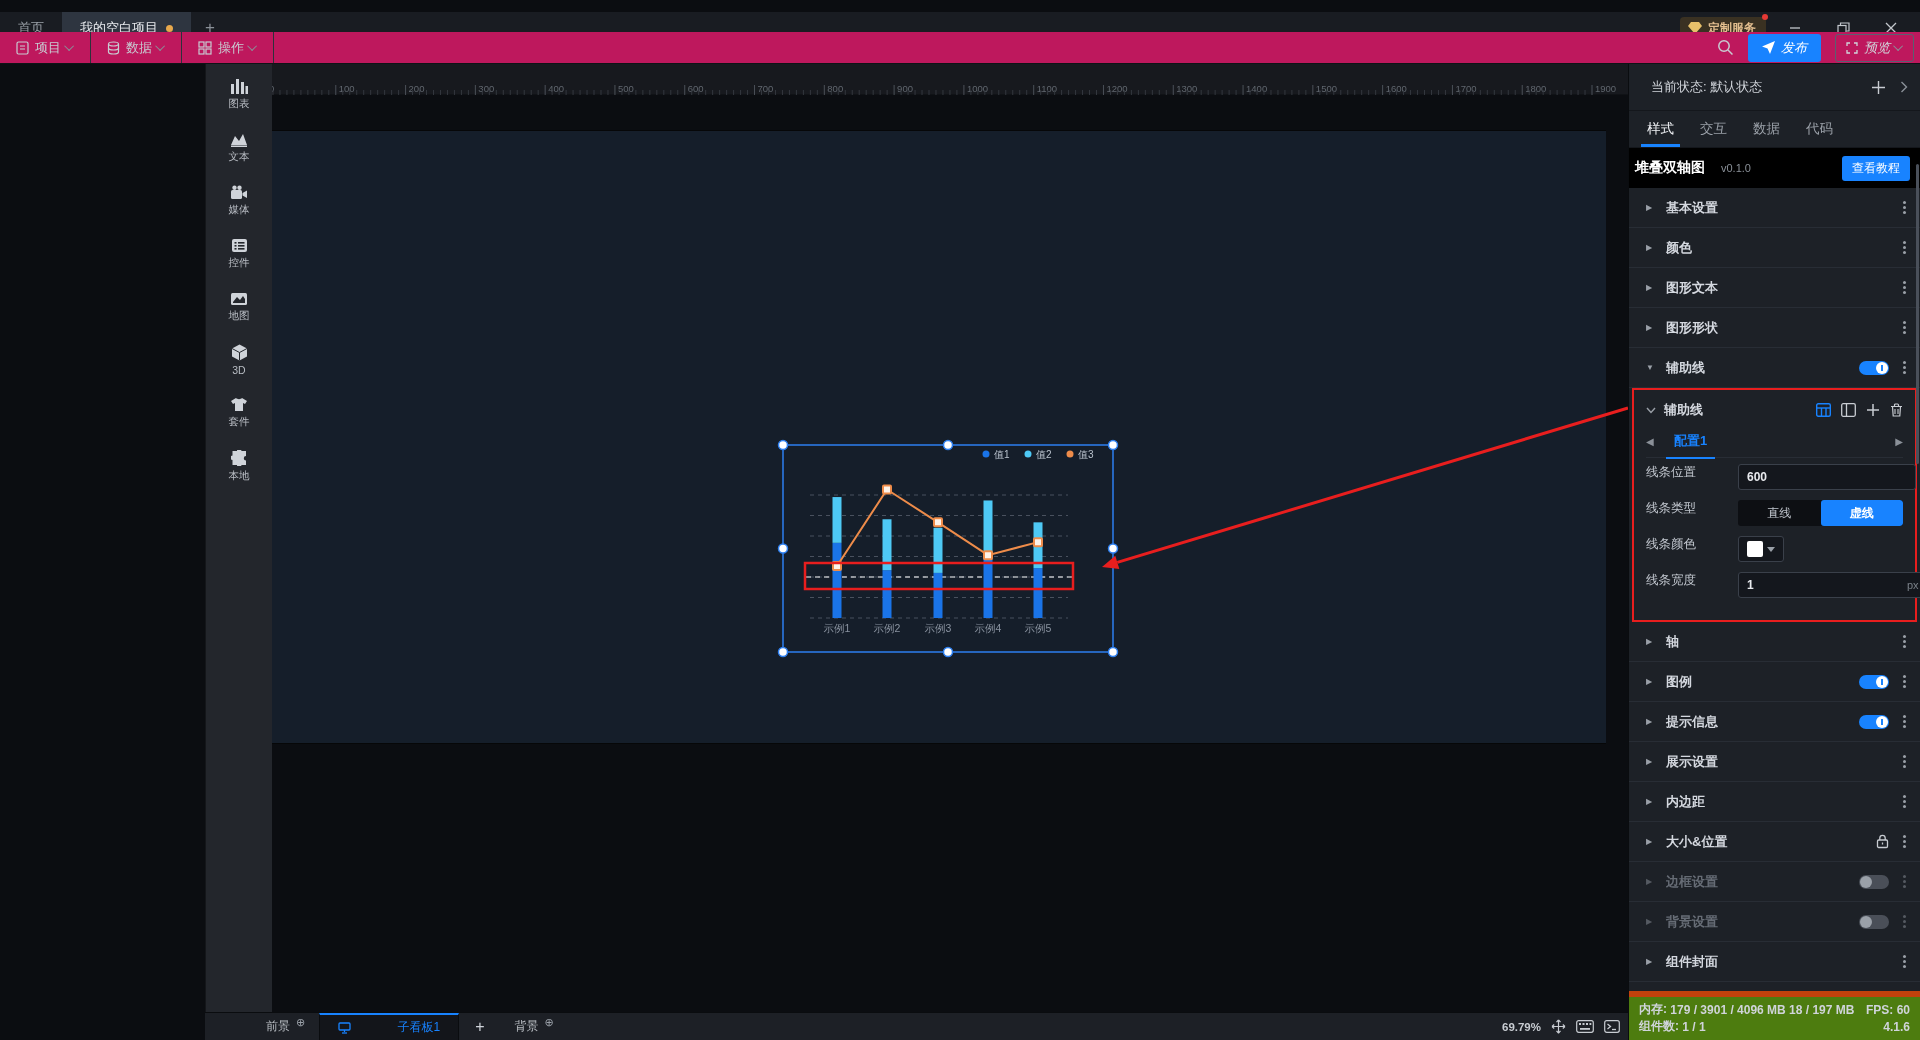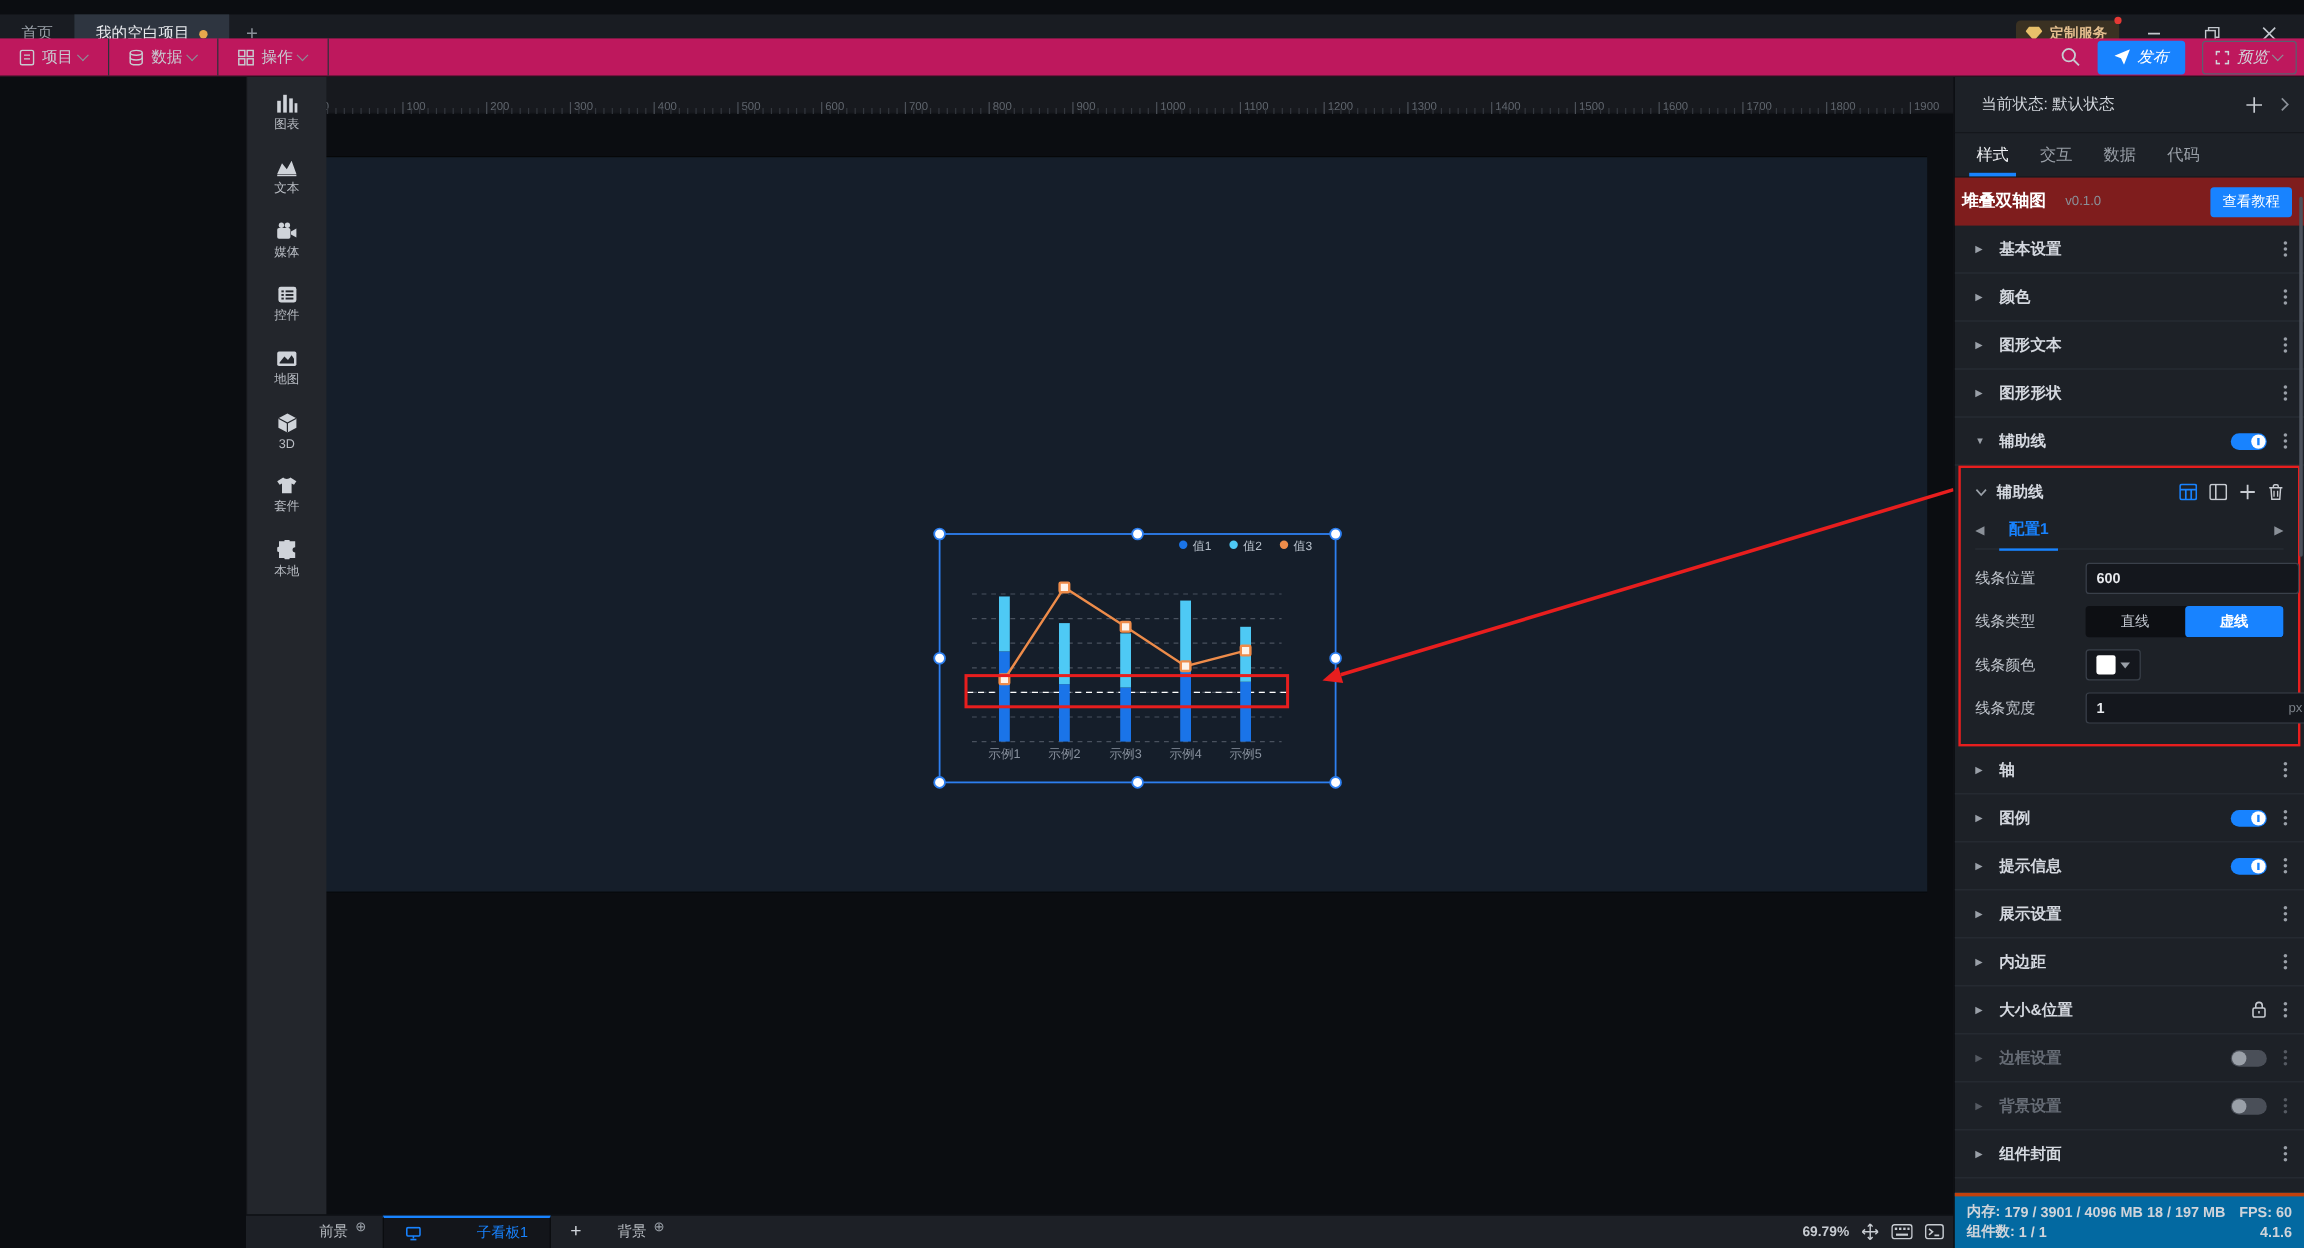--- a/index.html
+++ b/index.html
@@ -47,21 +47,21 @@
   #zoom-level{font-size:11.5px;font-weight:bold;color:#c8ccd2;}
   .bb-icon{display:flex;align-items:center;justify-content:center;}
   
   #right-panel{left:1628px;top:64px;width:292px;height:976px;background:#1d2127;border-left:1px solid #0a0c0f;display:flex;flex-direction:column;z-index:10;}
   #state-row{display:flex;align-items:center;height:47px;padding:0 12px 0 22px;font-size:13px;color:#d0d4da;border-bottom:1px solid #14171c;}
   #state-row .grow{flex:1;}
   #tabs-row{display:flex;align-items:flex-end;gap:26px;height:37px;padding:0 0 0 18px;border-bottom:1px solid #14171c;}
   .rp-tab{font-size:13.5px;color:#9aa0a8;padding-bottom:9px;position:relative;}
   .rp-tab.active{color:#f0f2f5;}
   .rp-tab.active::after{content:"";position:absolute;left:-6px;right:-6px;bottom:0;height:3px;background:#1883ff;}
-  #comp-title-row{display:flex;align-items:center;height:40px;background:#7f1d1d;padding:0 10px 0 6px;}
+  #comp-title-row{display:flex;align-items:center;height:40px;background:#000000;padding:0 10px 0 6px;}
   #comp-title{font-size:14px;font-weight:bold;color:#fff;}
   #comp-version{font-size:11px;color:#8a9098;margin-left:16px;}
   #tutorial-btn{margin-left:auto;background:#1883ff;color:#fff;font-size:12px;border-radius:3px;padding:4px 10px;}
   .sec-row{height:40px;display:flex;align-items:center;gap:10px;padding:0 10px 0 17px;border-bottom:1px solid #282d35;flex:none;}
   .sec-arrow{font-size:8px;color:#9aa0a8;width:10px;}
   .sec-label{font-size:13px;font-weight:bold;color:#d4d8df;flex:1;}
   .sec-row.disabled .sec-label{color:#666c75;}
   .sec-row.disabled .sec-arrow{color:#555a62;}
   .toggle{width:30px;height:14px;border-radius:8px;position:relative;flex:none;}
   .toggle.on{background:#1883ff;}
@@ -75,33 +75,33 @@
   
   #aux-subpanel{margin:0 3px;border:2px solid #e81e1e;background:#1d2127;padding:4px 12px 12px 12px;flex:none;}
   #aux-sub-header{display:flex;align-items:center;gap:8px;height:32px;}
   #aux-sub-title{font-size:13px;font-weight:bold;color:#d4d8df;flex:1;}
   .sub-icons{display:flex;align-items:center;gap:10px;}
   #aux-tab-row{display:flex;align-items:center;height:32px;border-bottom:1px solid #282d35;margin-bottom:6px;}
   .tab-nav{color:#8a9098;font-size:10px;width:16px;}
   #aux-tab{color:#1883ff;font-size:13px;font-weight:bold;position:relative;padding:0 12px 9px;top:4px;}
   #aux-tab::after{content:"";position:absolute;left:4px;right:4px;bottom:0;height:2px;background:#1883ff;}
   .tab-nav.right{margin-left:auto;text-align:right;}
-  .f-row{display:flex;align-items:center;height:36px;}
+  .f-row{display:flex;height:36px;}
   .f-label{width:92px;font-size:12.5px;color:#c2c7cf;flex:none;}
   .f-input-wrap{flex:1;height:26px;background:#14171d;border:1px solid #3a404a;border-radius:3px;display:flex;align-items:center;padding:0 8px;}
   .f-input{flex:1;min-width:0;background:transparent;border:none;outline:none;color:#e8eaee;font-size:12px;font-weight:bold;padding:0;}
   .f-suffix{font-size:11px;color:#7a8088;}
   .seg{flex:1;height:26px;display:flex;background:#0d0f13;border-radius:3px;overflow:hidden;}
   .seg-opt{flex:1;display:flex;align-items:center;justify-content:center;font-size:12px;color:#c2c7cf;}
   .seg-opt.active{background:#1883ff;color:#fff;border-radius:3px;font-weight:bold;}
   #color-box{width:46px;height:26px;background:#14171d;border:1px solid #3a404a;border-radius:3px;display:flex;align-items:center;justify-content:center;gap:4px;}
   #color-swatch{width:16px;height:16px;background:#fff;border-radius:2px;}
   .caret-down{width:0;height:0;border-left:4px solid transparent;border-right:4px solid transparent;border-top:5px solid #9aa0a8;}
   
-  #status-bar{margin-top:auto;border-top:3px solid #c2410c;background:#0369a1;padding:4px 10px 5px 10px;}
+  #status-bar{margin-top:auto;border-top:6px solid #c2410c;background:#4d7c0f;padding:4px 10px 5px 10px;}
   .st-line{display:flex;align-items:center;font-size:12px;font-weight:bold;color:#d0d4da;height:17px;}
   .st-line .grow{flex:1;}
   #scrollbar{position:absolute;right:1px;top:100px;width:3px;height:300px;background:#4a505a;border-radius:2px;}
 </style>
 </head>
 <body>
 
 <div id="stage">
 
   <div class="abs" id="canvas"></div>

